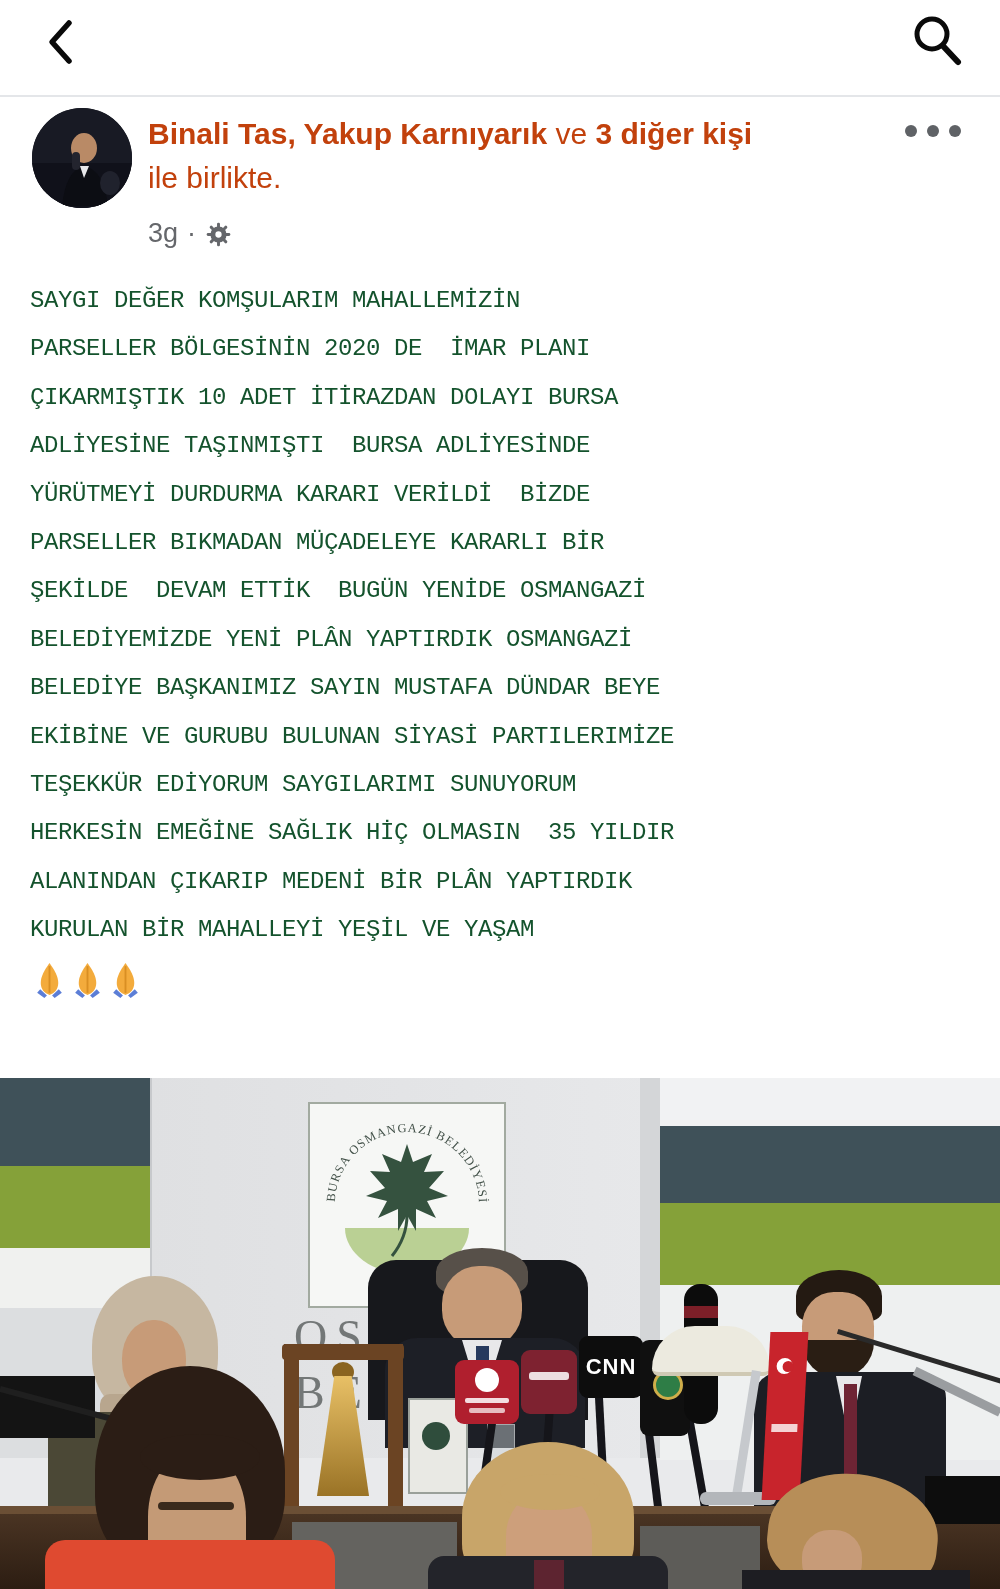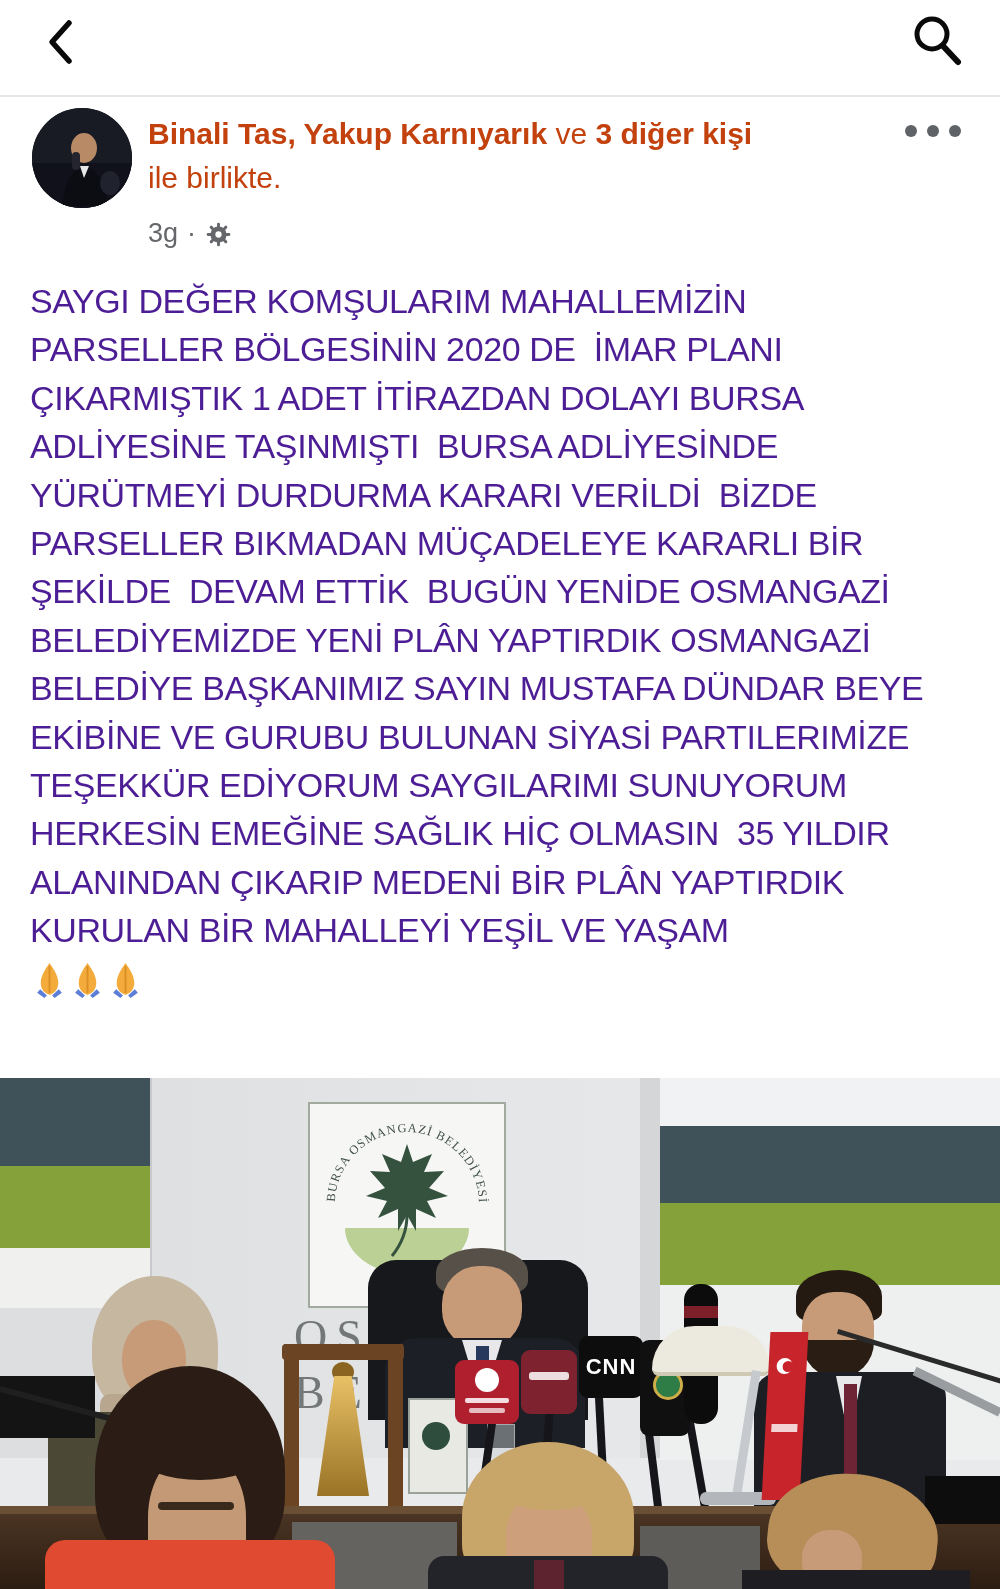--- a/index.html
+++ b/index.html
@@ -21,22 +21,22 @@
   .names{position:absolute;left:148px;top:112px;width:770px;font-size:30px;line-height:44px;
          color:#c2410c;white-space:pre-wrap;}
   .names b{font-weight:700;}
   .meta{position:absolute;left:148px;top:218px;font-size:27px;color:#65676b;display:flex;
         align-items:center;gap:9px;}
   .meta .gear{width:27px;height:27px;margin-top:2px;}
   .dots{position:absolute;right:34px;top:116px;width:66px;height:30px;cursor:pointer;}
 
   
   .body-text{position:absolute;left:30px;top:277px;width:945px;}
-  .body-line{white-space:pre;font-size:34px;line-height:48.4px;letter-spacing:-.4px;
-             color:#4c1d95;}
+  .body-line{white-space:pre;font-size:24px;line-height:48.4px;letter-spacing:-.4px;
+             color:#14532d;font-family:Liberation Mono, monospace;}
   .pray{width:37px;height:37px;display:inline-block;transform:translateY(6px);margin-left:1px;}
 
   
   .photo{position:absolute;left:0;top:1078px;width:1000px;height:511px;overflow:hidden;
          background:#e9eaec;cursor:pointer;}
   .seam{background:#c7c9cc;}
   .wall-letters{font-family:"Liberation Serif",serif;color:rgba(95,100,100,.85);
                 font-size:46px;letter-spacing:9px;font-weight:400;}
   .flagpole{background:#c8242c;}
   .micflag{border-radius:9px;}
@@ -98,21 +98,21 @@
         <rect x="10.7" y="1.5" width="2.6" height="5" rx="1.2" transform="rotate(270 12 12)"></rect>
         <rect x="10.7" y="1.5" width="2.6" height="5" rx="1.2" transform="rotate(315 12 12)"></rect>
         <path fill-rule="evenodd" d="M12 4.8a7.2 7.2 0 1 0 0 14.4 7.2 7.2 0 0 0 0-14.4Zm0 4.4a2.8 2.8 0 1 1 0 5.6 2.8 2.8 0 0 1 0-5.6Z"></path>
       </g>
     </svg>
   </div>
 
   <div class="body-text">
     <div class="body-line">SAYGI DEĞER KOMŞULARIM MAHALLEMİZİN</div>
     <div class="body-line">PARSELLER BÖLGESİNİN 2020 DE  İMAR PLANI</div>
-    <div class="body-line">ÇIKARMIŞTIK 1 ADET İTİRAZDAN DOLAYI BURSA</div>
+    <div class="body-line">ÇIKARMIŞTIK 10 ADET İTİRAZDAN DOLAYI BURSA</div>
     <div class="body-line">ADLİYESİNE TAŞINMIŞTI  BURSA ADLİYESİNDE</div>
     <div class="body-line">YÜRÜTMEYİ DURDURMA KARARI VERİLDİ  BİZDE</div>
     <div class="body-line">PARSELLER BIKMADAN MÜÇADELEYE KARARLI BİR</div>
     <div class="body-line">ŞEKİLDE  DEVAM ETTİK  BUGÜN YENİDE OSMANGAZİ</div>
     <div class="body-line">BELEDİYEMİZDE YENİ PLÂN YAPTIRDIK OSMANGAZİ</div>
     <div class="body-line">BELEDİYE BAŞKANIMIZ SAYIN MUSTAFA DÜNDAR BEYE</div>
     <div class="body-line">EKİBİNE VE GURUBU BULUNAN SİYASİ PARTILERIMİZE</div>
     <div class="body-line">TEŞEKKÜR EDİYORUM SAYGILARIMI SUNUYORUM</div>
     <div class="body-line">HERKESİN EMEĞİNE SAĞLIK HİÇ OLMASIN  35 YILDIR</div>
     <div class="body-line">ALANINDAN ÇIKARIP MEDENİ BİR PLÂN YAPTIRDIK</div>

